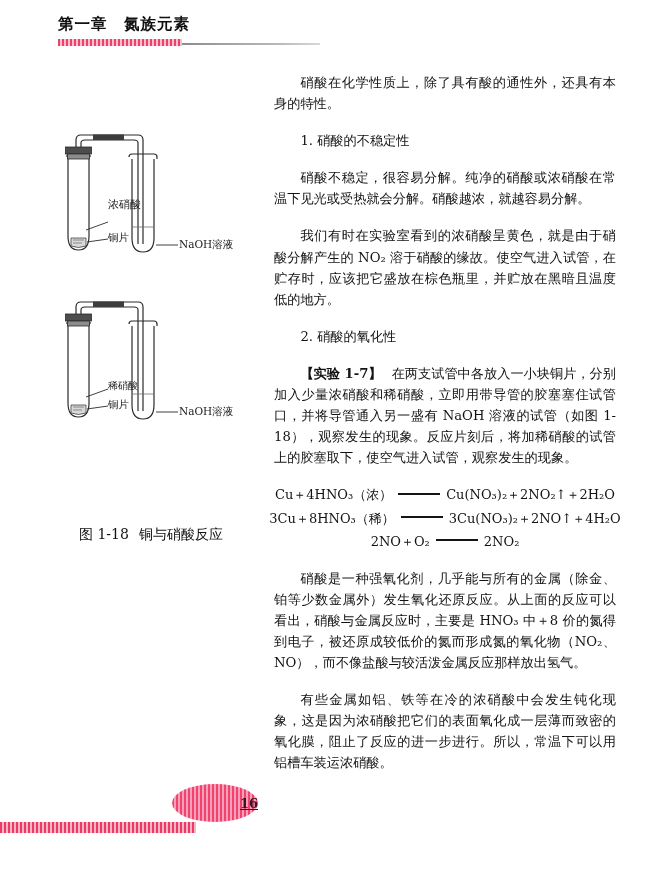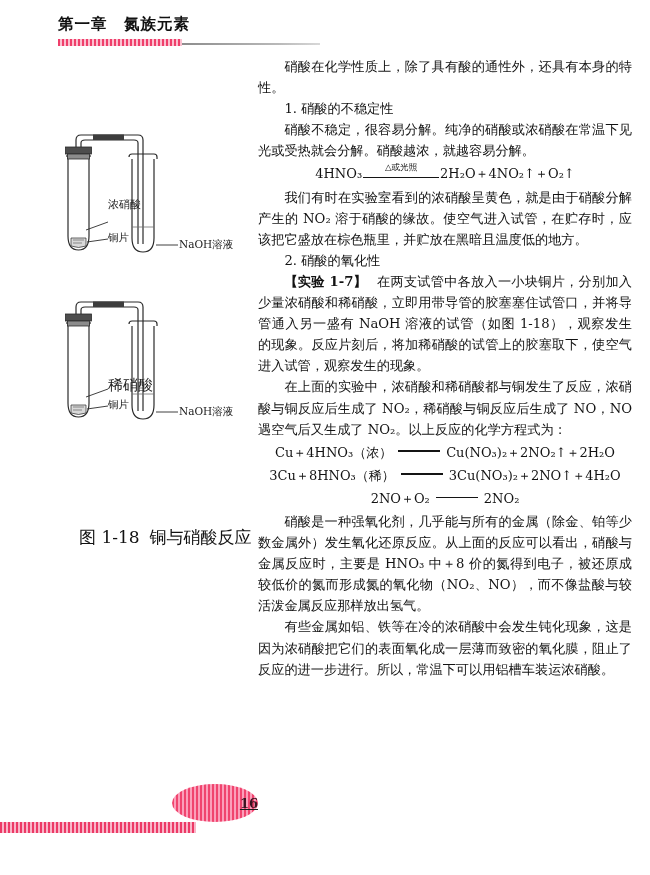--- a/index.html
+++ b/index.html
@@ -78,40 +78,40 @@
     width: 200px;
     height: 140px;
   }
   .apparatus svg { display: block; }
 
   .fig-caption {
     position: absolute;
     left: 12px;
     top: 400px;
     width: 220px;
-    font-size: 17px;
+    font-size: 14px;
     color: #111;
     white-space: nowrap;
     padding-left: 21px;
   }
   .fig-caption .cap-num { margin-right: 10px; }
 
   
   .column {
     position: absolute;
     left: 258px;
     top: 56px;
     width: 374px;
     font-size: 13.2px;
     line-height: 21.1px;
     text-align: justify;
     color: #121212;
   }
   .column p {
-    margin: 0;
+    margin: 16px;
     text-indent: 2em;
     text-align: justify;
   }
   .heading-sub {
     margin: 0;
     text-indent: 2em;
     font-weight: normal;
   }
   .exp-block { text-indent: 2em; }
   .exp-tag {
@@ -274,50 +274,46 @@
           <path d="M25,112 L40,112 L40,120 Q32.5,123 25,120 Z" fill="#d9d9d9" stroke="#2b2b2b" stroke-width="0.7"></path>
           <path d="M27,114 L38,114 M27,117 L36,117" stroke="#555" stroke-width="0.6"></path>
         </g>
         <path d="M86,101 L108,101" stroke="#6e6e6e" stroke-width="0.8" fill="none"></path>
         <g stroke="#2b2b2b" stroke-width="0.9" fill="none">
           <path d="M40,104 L62,96"></path>
           <path d="M41,116 L62,113"></path>
           <path d="M110,119 L132,119"></path>
         </g>
       </svg>
-      <div style="position:absolute;left:62px;top:86px;font-size:15px;line-height:13px;white-space:nowrap;">稀硝酸</div>
+      <div style="position:absolute;left:62px;top:86px;font-size:10px;line-height:13px;white-space:nowrap;">稀硝酸</div>
       <div style="position:absolute;left:62px;top:105px;font-size:10.5px;line-height:13px;white-space:nowrap;">铜片</div>
       <div style="position:absolute;left:133px;top:112px;font-size:10.5px;line-height:13px;white-space:nowrap;">NaOH溶液</div>
     </div>
 
     <div class="fig-caption">
       <span class="cap-num">图 1-18</span><span>铜与硝酸反应</span>
     </div>
   </div>
 
   <div class="column">
 
     <p>硝酸在化学性质上，除了具有酸的通性外，还具有本身的特性。</p>
 
     <p class="heading-sub">1. 硝酸的不稳定性</p>
 
     <p>硝酸不稳定，很容易分解。纯净的硝酸或浓硝酸在常温下见光或受热就会分解。硝酸越浓，就越容易分解。</p>
 
-    <div class="eq">
-      <span>4HNO₃</span><span class="arrow-cond"><span class="cond">△或光照</span><span class="bar"></span></span><span>2H₂O＋4NO₂↑＋O₂↑</span>
-    </div>
 
     <p>我们有时在实验室看到的浓硝酸呈黄色，就是由于硝酸分解产生的 NO₂ 溶于硝酸的缘故。使空气进入试管，在贮存时，应该把它盛放在棕色瓶里，并贮放在黑暗且温度低的地方。</p>
 
     <p class="heading-sub">2. 硝酸的氧化性</p>
 
     <p class="exp-block"><span class="exp-tag">【实验 1-7】</span><span>在两支试管中各放入一小块铜片，分别加入少量浓硝酸和稀硝酸，立即用带导管的胶塞塞住试管口，并将导管通入另一盛有 NaOH 溶液的试管（如图 1-18），观察发生的现象。反应片刻后，将加稀硝酸的试管上的胶塞取下，使空气进入试管，观察发生的现象。</span></p>
 
 
-    <p>在上面的实验中，浓硝酸和稀硝酸都与铜发生了反应，浓硝酸与铜反应后生成了 NO₂，稀硝酸与铜反应后生成了 NO，NO 遇空气后又生成了 NO₂。以上反应的化学方程式为：</p>
 
     <div class="eq">
       <span>Cu＋4HNO₃（浓）</span><span class="eqline"></span><span>Cu(NO₃)₂＋2NO₂↑＋2H₂O</span>
     </div>
     <div class="eq">
       <span>3Cu＋8HNO₃（稀）</span><span class="eqline"></span><span>3Cu(NO₃)₂＋2NO↑＋4H₂O</span>
     </div>
     <div class="eq">
       <span>2NO＋O₂</span><span class="eqline"></span><span>2NO₂</span>
     </div>

